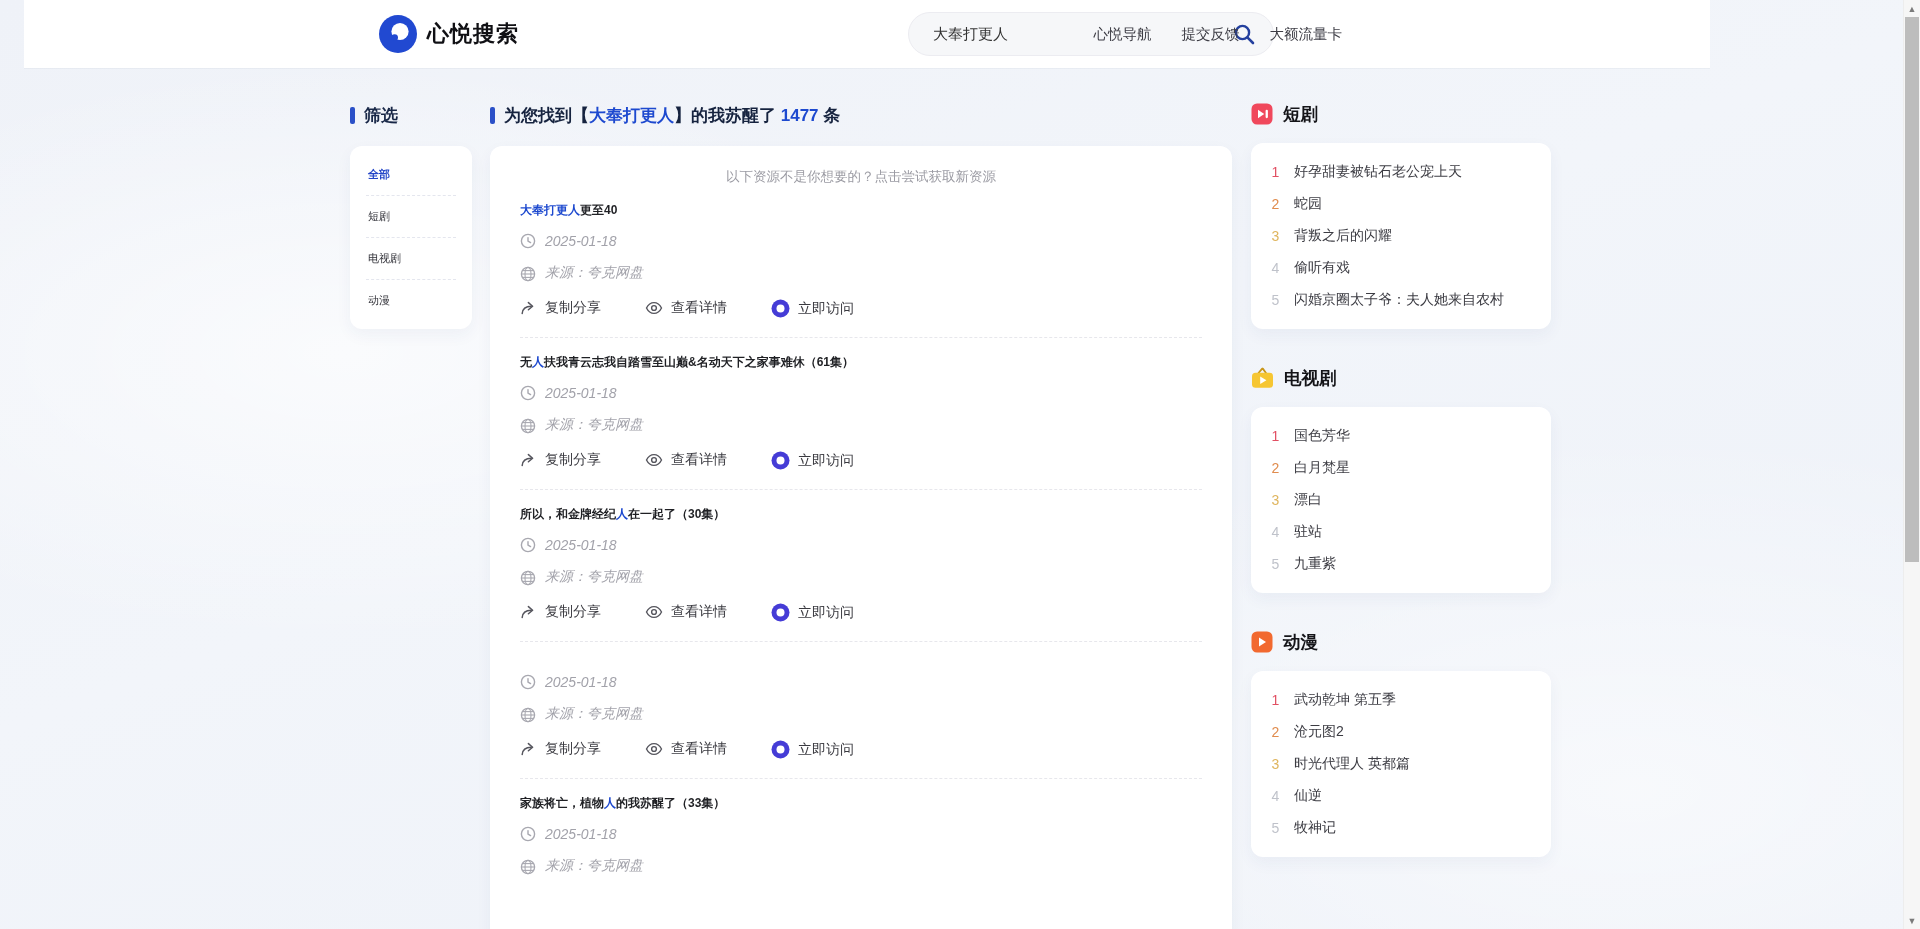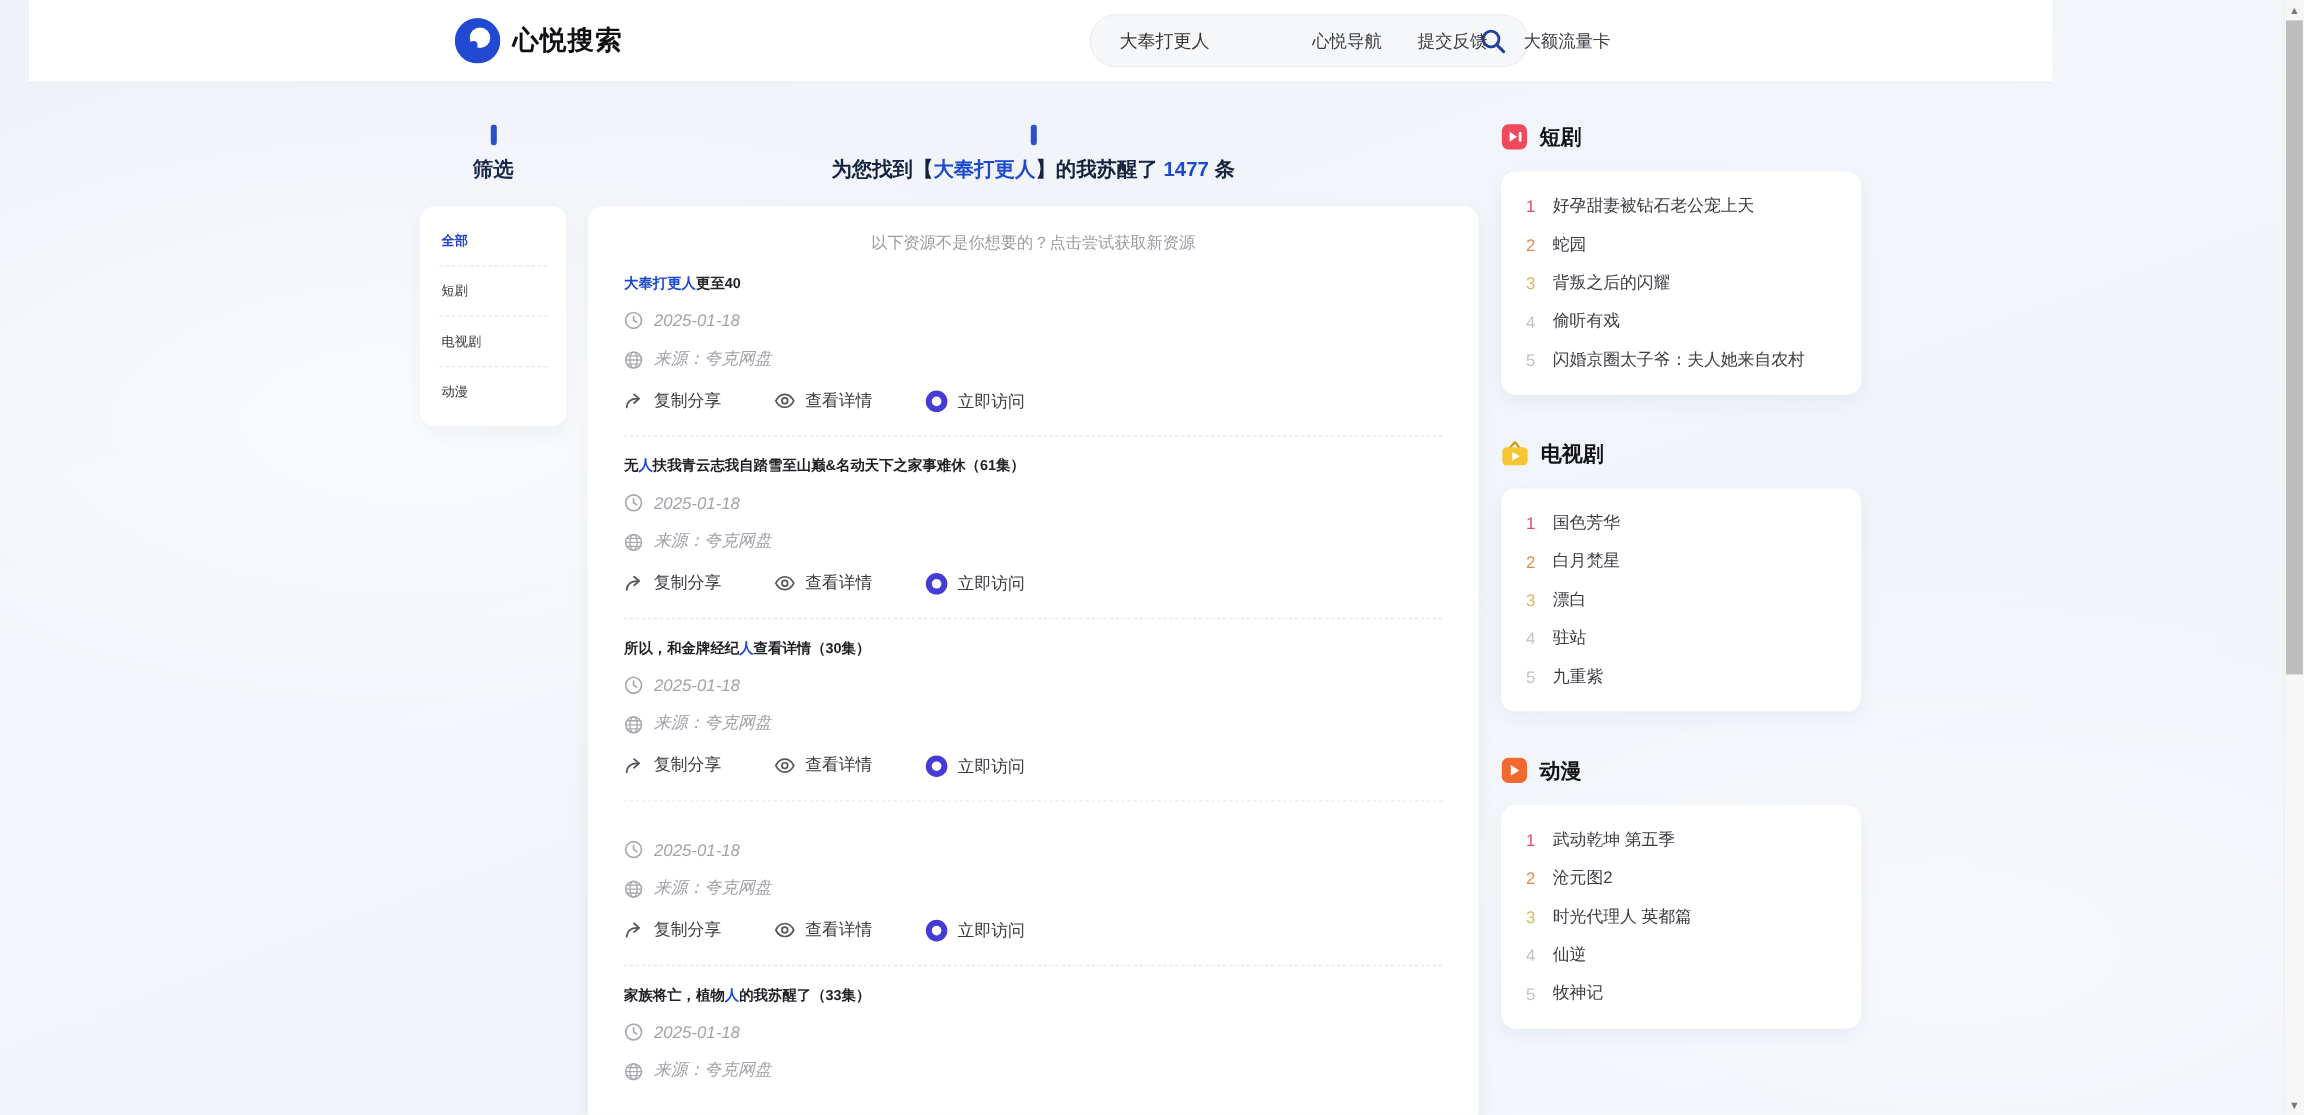--- a/index.html
+++ b/index.html
@@ -22,21 +22,21 @@
                  background:#f6f7f9; border:1px solid #ececf1; border-radius:22px;
                  display:flex; align-items:center; padding:0 14px 0 24px; }
   .search-pill input { flex:1; border:none; outline:none; background:transparent;
                        font-size:15px; color:#333; font-family:inherit; }
   .search-btn { width:30px; height:30px; border:none; background:transparent; cursor:pointer;
                 display:flex; align-items:center; justify-content:center; }
   .topnav { position:absolute; right:368px; top:0; height:68px; display:flex; align-items:center; gap:30px; }
   .topnav span { font-size:14.5px; color:#3d3d45; cursor:pointer; white-space:nowrap; }
 
   
-  .sec-head { display:flex; align-items:center; gap:9px;flex-direction:column; }
+  .sec-head { display:flex; align-items:center; gap:9px; }
   .sec-bar { width:5px; height:17px; background:#2b50c8; border-radius:2px; }
   .sec-title { font-size:17px; font-weight:bold; color:#182747; }
 
   
   .filter-col { position:absolute; left:350px; top:104px; width:122px; }
   .filter-card { margin-top:19px; background:#fff; border-radius:12px;
                  box-shadow:0 6px 16px rgba(40,60,110,.05); padding:8px 16px; }
   .filter-item { font-size:11px; color:#33333a; padding:13px 2px; cursor:pointer; }
   .filter-item.active { color:#2446c8; font-weight:bold; }
   .filter-sep { border-top:1px dashed #e4e6ee; }
@@ -243,21 +243,21 @@
                   <circle cx="9.5" cy="9.5" r="9" fill="#453cd6"></circle>
                   <circle cx="9.5" cy="9.5" r="4" fill="#ffffff"></circle>
                 </svg>
               </span>
               <span>立即访问</span>
             </span>
           </div>
           <div class="r-divider"></div>
         </div>
         <div class="result-item">
-          <div class="r-title"><span>所以，和金牌经纪</span><span class="hl">人</span><span>查看详情（30集）</span></div>
+          <div class="r-title"><span>所以，和金牌经纪</span><span class="hl">人</span><span>在一起了（30集）</span></div>
           <div class="r-meta">
             <span class="icn">
               <svg width="16" height="16" viewBox="0 0 16 16">
                 <circle cx="8" cy="8" r="6.6" fill="none" stroke="#a8a8b0" stroke-width="1.4"></circle>
                 <path d="M8 4.6 V8 L10.6 9.6" fill="none" stroke="#a8a8b0" stroke-width="1.4" stroke-linecap="round"></path>
               </svg>
             </span>
             <span>2025-01-18</span>
           </div>
           <div class="r-meta">

